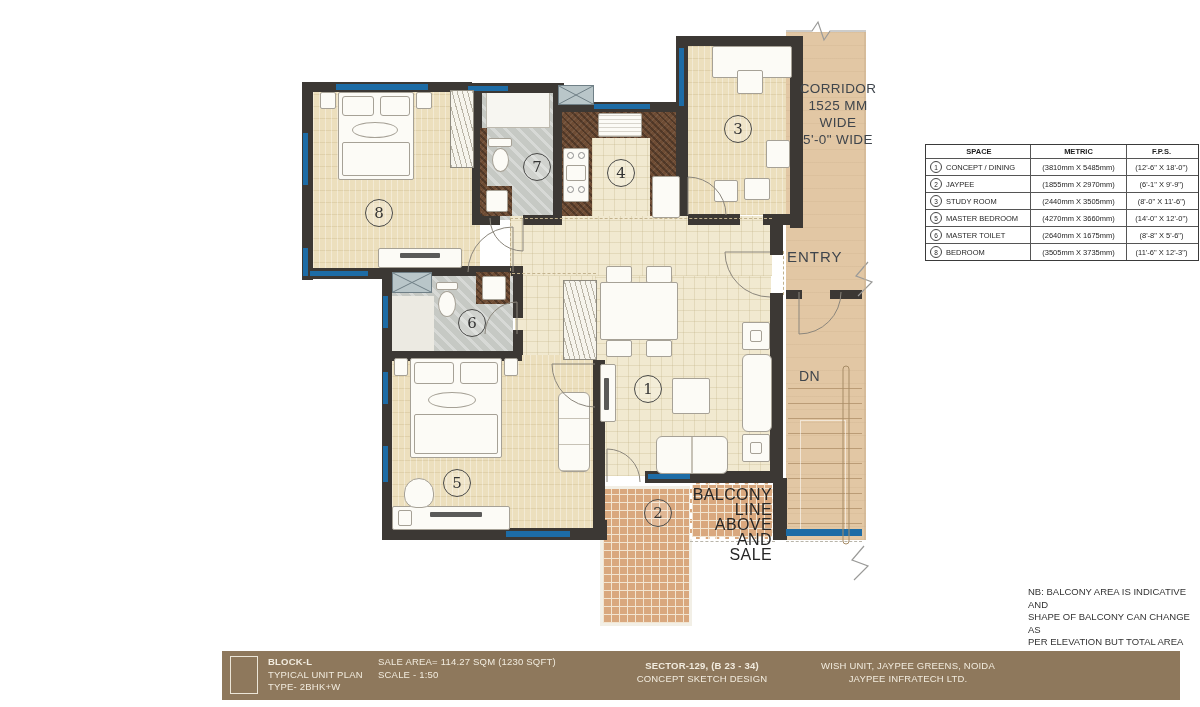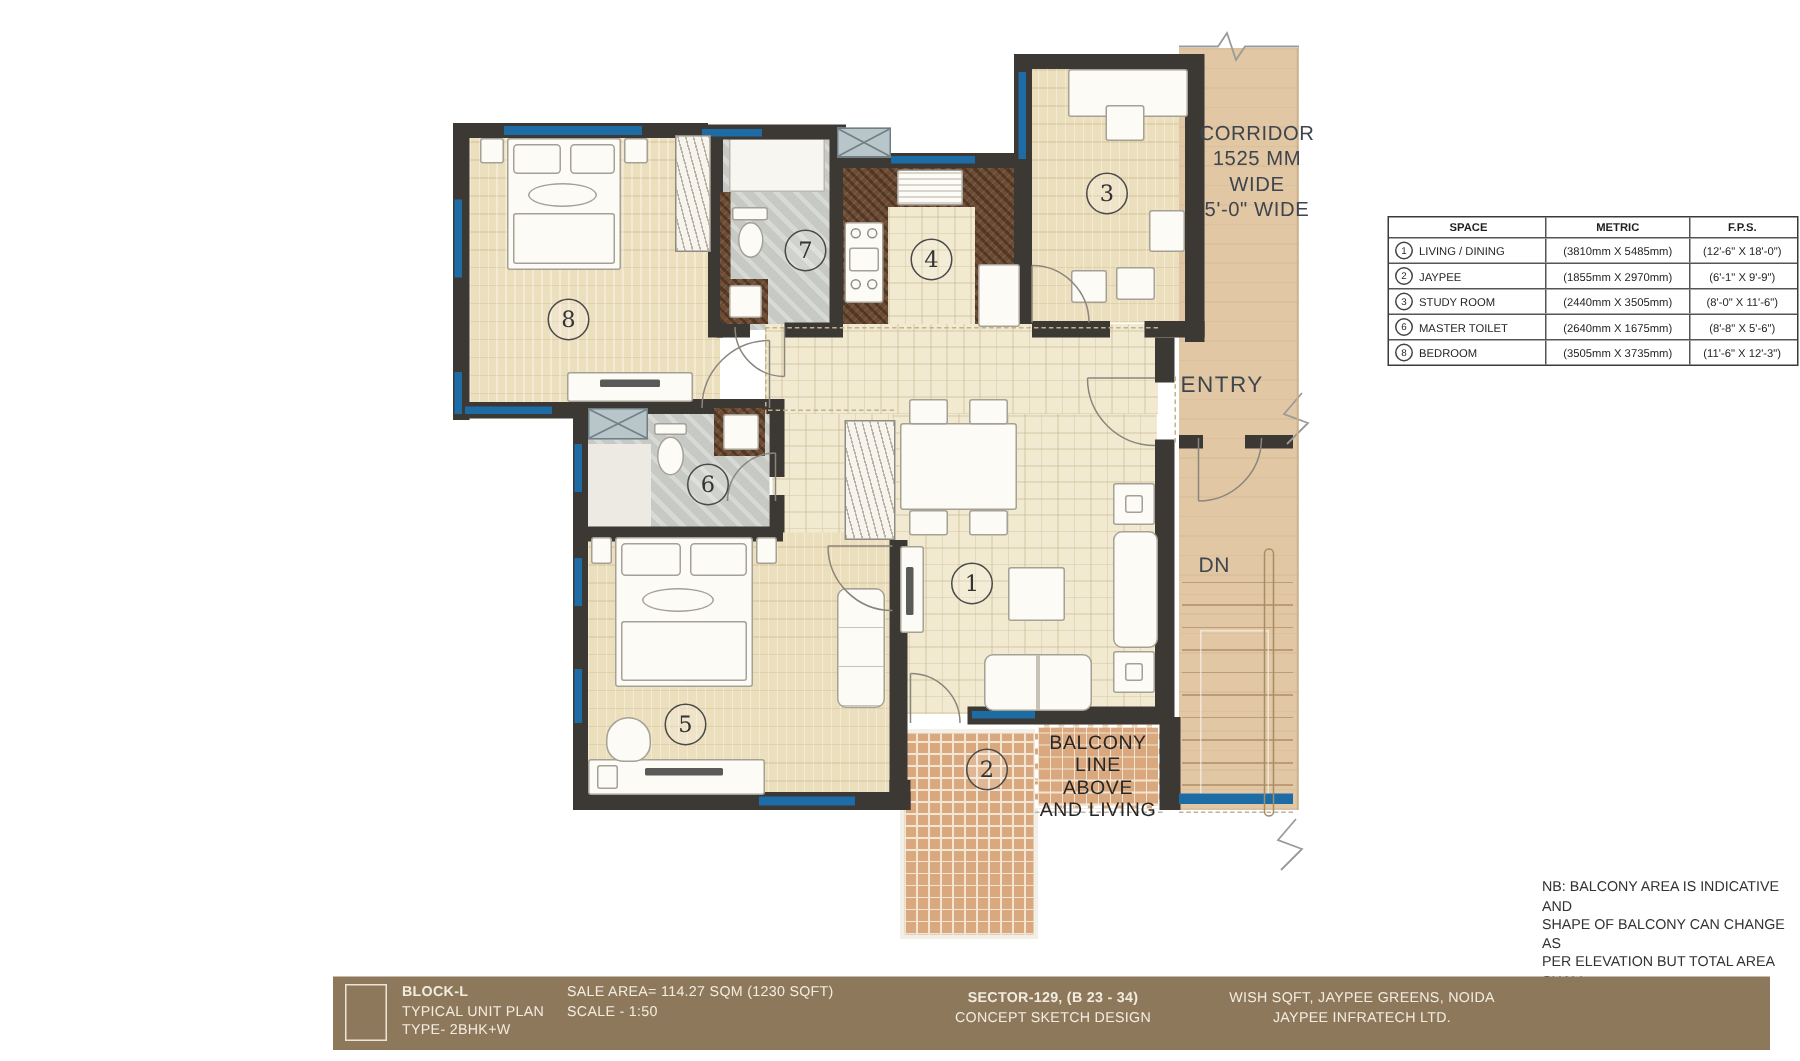--- a/index.html
+++ b/index.html
@@ -282,55 +282,63 @@
     </div>
 
   <div class="plantext" style="left:792px;top:80px;width:92px;font-size:13.5px;line-height:17px;text-align:center;">
     <div>CORRIDOR</div>
     <div>1525 MM</div>
     <div>WIDE</div>
     <div>5'-0" WIDE</div>
   </div>
   <div class="plantext" style="left:787px;top:248px;font-size:15px;letter-spacing:1px;">ENTRY</div>
   <div class="plantext" style="left:799px;top:368px;font-size:14px;">DN</div>
-  <div class="plantext" style="left:692px;top:487px;width:80px;font-size:13px;line-height:15px;text-align:center;color:#262626;font-weight:500;">
+  <div class="plantext" style="left:692px;top:487px;width:80px;font-size:16px;line-height:15px;text-align:right;color:#262626;font-weight:500;">
     <div>BALCONY LINE</div>
     <div>ABOVE</div>
-    <div>AND LIVING</div>
+    <div>AND SALE</div>
   </div>
 
   <div id="legend">
     <div class="lrow">
       <div class="lcell hdr">SPACE</div>
       <div class="lcell hdr">METRIC</div>
       <div class="lcell hdr">F.P.S.</div>
     </div>
     <div class="lrow">
       <div class="lcell">
           <span class="mini-circle">1</span>
-          <span>LIVING / DINING</span>
+          <span>CONCEPT / DINING</span>
         </div>
       <div class="lcell">(3810mm X 5485mm)</div>
       <div class="lcell">(12'-6" X 18'-0")</div>
     </div>
     <div class="lrow">
       <div class="lcell">
           <span class="mini-circle">2</span>
           <span>JAYPEE</span>
         </div>
       <div class="lcell">(1855mm X 2970mm)</div>
       <div class="lcell">(6'-1" X 9'-9")</div>
     </div>
     <div class="lrow">
       <div class="lcell">
           <span class="mini-circle">3</span>
           <span>STUDY ROOM</span>
         </div>
       <div class="lcell">(2440mm X 3505mm)</div>
       <div class="lcell">(8'-0" X 11'-6")</div>
+    </div>
+    <div class="lrow">
+      <div class="lcell">
+          <span class="mini-circle">5</span>
+          <span>MASTER BEDROOM</span>
+        </div>
+      <div class="lcell">(4270mm X 3660mm)</div>
+      <div class="lcell">(14'-0" X 12'-0")</div>
     </div>
     <div class="lrow">
       <div class="lcell">
           <span class="mini-circle">6</span>
           <span>MASTER TOILET</span>
         </div>
       <div class="lcell">(2640mm X 1675mm)</div>
       <div class="lcell">(8'-8" X 5'-6")</div>
     </div>
     <div class="lrow">
@@ -359,18 +367,18 @@
     </div>
     <div class="tb" style="left:156px;top:5px;">
       <div>SALE AREA= 114.27 SQM (1230 SQFT)</div>
       <div>SCALE - 1:50</div>
     </div>
     <div class="tb" style="left:390px;top:9px;width:180px;text-align:center;">
       <div class="bold">SECTOR-129, (B 23 - 34)</div>
       <div>CONCEPT SKETCH DESIGN</div>
     </div>
     <div class="tb" style="left:596px;top:9px;width:180px;text-align:center;">
-      <div>WISH SQFT, JAYPEE GREENS, NOIDA</div>
+      <div>WISH UNIT, JAYPEE GREENS, NOIDA</div>
       <div>JAYPEE INFRATECH LTD.</div>
     </div>
   </div>
 
 </div>
 
 </body></html>

